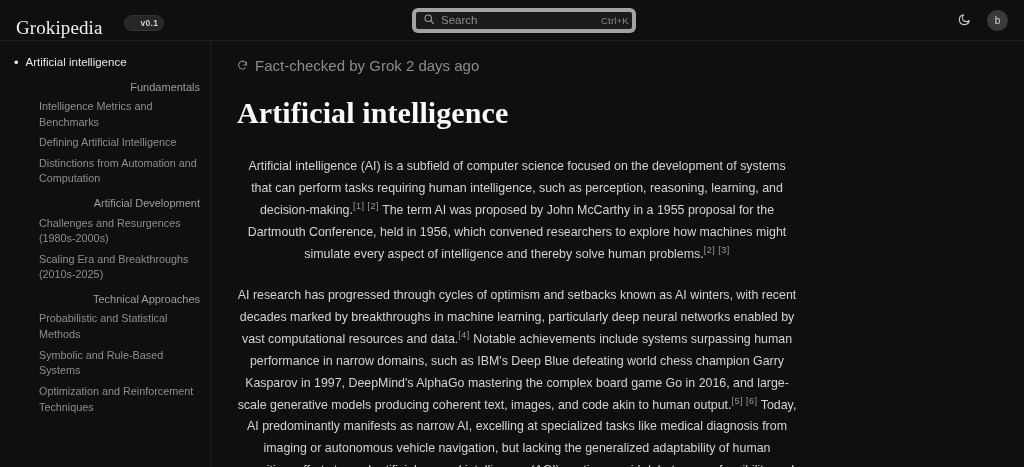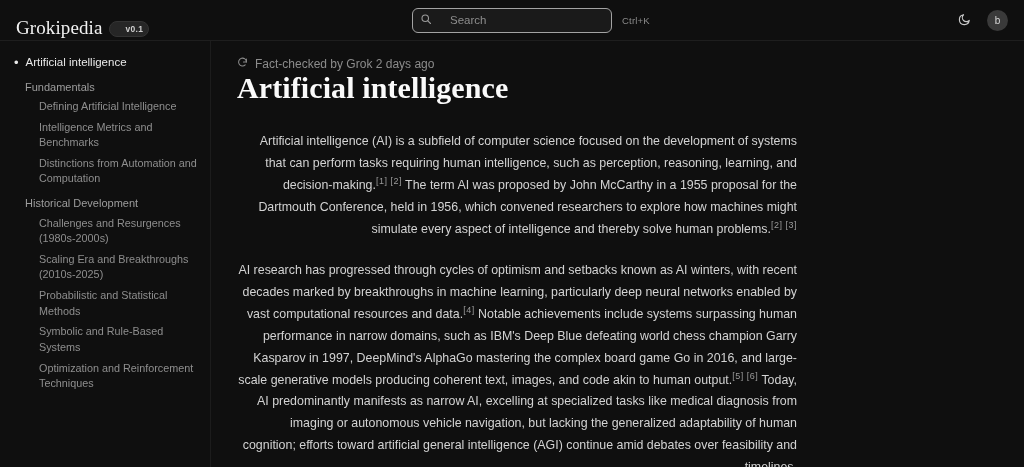--- a/index.html
+++ b/index.html
@@ -19,22 +19,22 @@
     height: 41px;
     display: flex;
     align-items: center;
     padding: 0 16px;
     border-bottom: 1px solid #1e1e1e;
     background: #0f0f0f;
     position: relative;
   }
   .brand {
     display: flex;
-    align-items: flex-end;
-    gap: 7px;
+    align-items: flex-start;
+    gap: 22px;
     margin-top: 16px;
   }
   .brand-name {
     font-family: "Liberation Serif", serif;
     font-size: 19px;
     letter-spacing: .1px;
     color: #f2f2f2;
   }
   .brand-badge {
     font-size: 8.5px;
@@ -50,27 +50,27 @@
   }
   .searchwrap {
     position: absolute;
     left: 50%;
     transform: translateX(-50%);
     width: 200px;
   }
   .searchbox {
     height: 25px;
     background: #1a1a1a;
-    border: 1px solid #a3a3a3;
+    border: 4px solid #a3a3a3;
     border-radius: 6px;
     display: flex;
     align-items: center;
     padding: 0 7px;
-    gap: 18px;
-    width: 200px;
+    gap: 6px;
+    width: 224px;
   }
   .searchbox .mag { flex: 0 0 auto; display: block; }
   .search-input {
     flex: 1 1 auto;
     background: transparent;
     border: 0;
     outline: none;
     color: #bdbdbd;
     font-size: 11.5px;
     font-family: "Liberation Sans", sans-serif;
@@ -137,20 +137,21 @@
     position: relative;
     top: 1px;
     color: #e9e9e9;
   }
   .toc-group {
     font-size: 11px;
     color: #9d9d9d;
     margin: 9px 0 4px 11px;
     cursor: pointer;
     line-height: 1.4;
+    text-align: right;
   }
   .toc-item {
     font-size: 10.8px;
     color: #8e8e8e;
     margin: 0 0 5px 25px;
     line-height: 1.45;
     cursor: pointer;
     max-width: 165px;
   }
 
@@ -162,38 +163,39 @@
     position: relative;
   }
   .main-inner {
     max-width: 560px;
     margin-left: 26px;
   }
   .factcheck {
     display: flex;
     align-items: center;
     gap: 7px;
-    font-size: 12px;
+    font-size: 15px;
     color: #8c8c8c;
+    margin-bottom: 22px;
   }
   .factcheck .refresh { display: block; color: #8c8c8c; }
   h1.title {
     font-family: "Liberation Serif", serif;
     font-size: 30px;
     font-weight: bold;
     letter-spacing: .1px;
     color: #fafafa;
     margin: 0 0 26px 0;
   }
   p.para {
     font-size: 12.4px;
     line-height: 1.77;
     color: #d3d3d3;
     margin: 4px 0 19px 0;
-    text-align: right;
+    text-align: center;
   }
   sup.ref {
     font-size: 9px;
     color: #9a9a9a;
     vertical-align: super;
     line-height: 0;
     letter-spacing: .5px;
     cursor: pointer;
   }
 </style>
@@ -233,28 +235,29 @@
 <div class="layout">
 
   <div class="sidebar">
 
     <div class="toc-root">
       <span class="bullet">•</span>
       <span>Artificial intelligence</span>
     </div>
 
     <div class="toc-group">Fundamentals</div>
+    <div class="toc-item">Intelligence Metrics and Benchmarks</div>
     <div class="toc-item">Defining Artificial Intelligence</div>
-    <div class="toc-item">Intelligence Metrics and Benchmarks</div>
     <div class="toc-item">Distinctions from Automation and Computation</div>
 
-    <div class="toc-group">Historical Development</div>
+    <div class="toc-group">Artificial Development</div>
     <div class="toc-item">Challenges and Resurgences (1980s-2000s)</div>
     <div class="toc-item">Scaling Era and Breakthroughs (2010s-2025)</div>
 
+    <div class="toc-group">Technical Approaches</div>
     <div class="toc-item">Probabilistic and Statistical Methods</div>
     <div class="toc-item">Symbolic and Rule-Based Systems</div>
     <div class="toc-item">Optimization and Reinforcement Techniques</div>
 
   </div>
 
   <div class="main">
     <div class="main-inner">
 
       <div class="factcheck">

